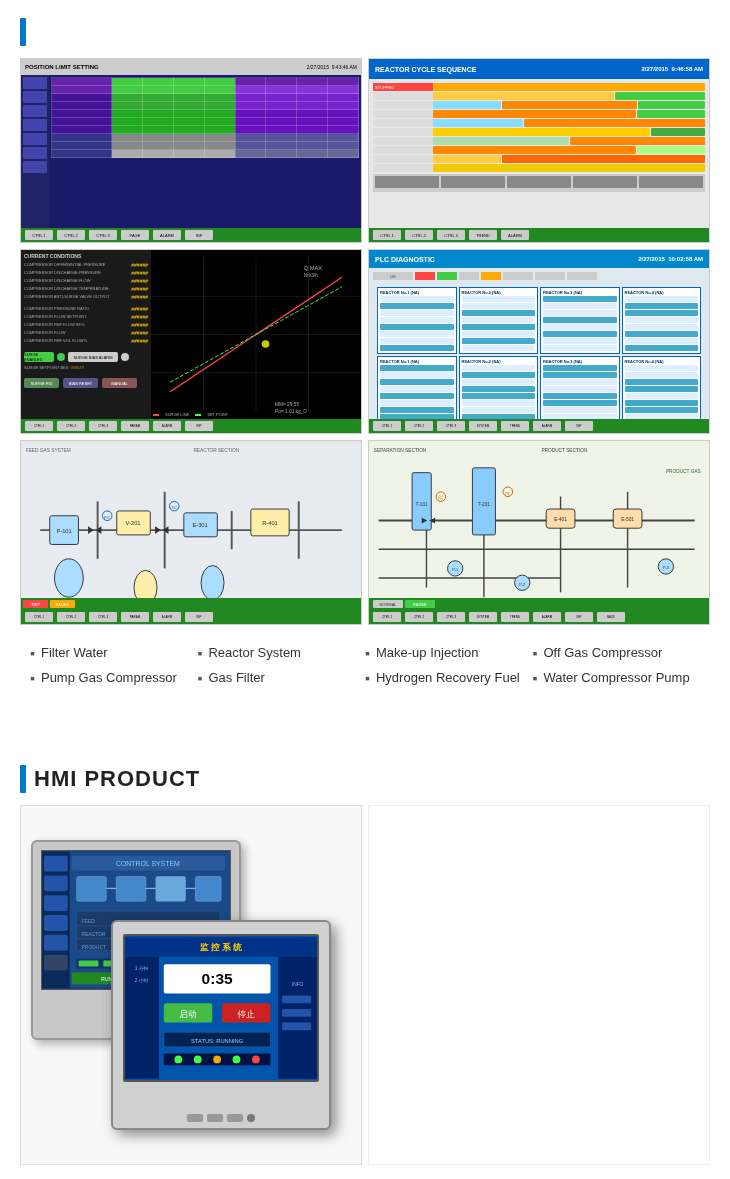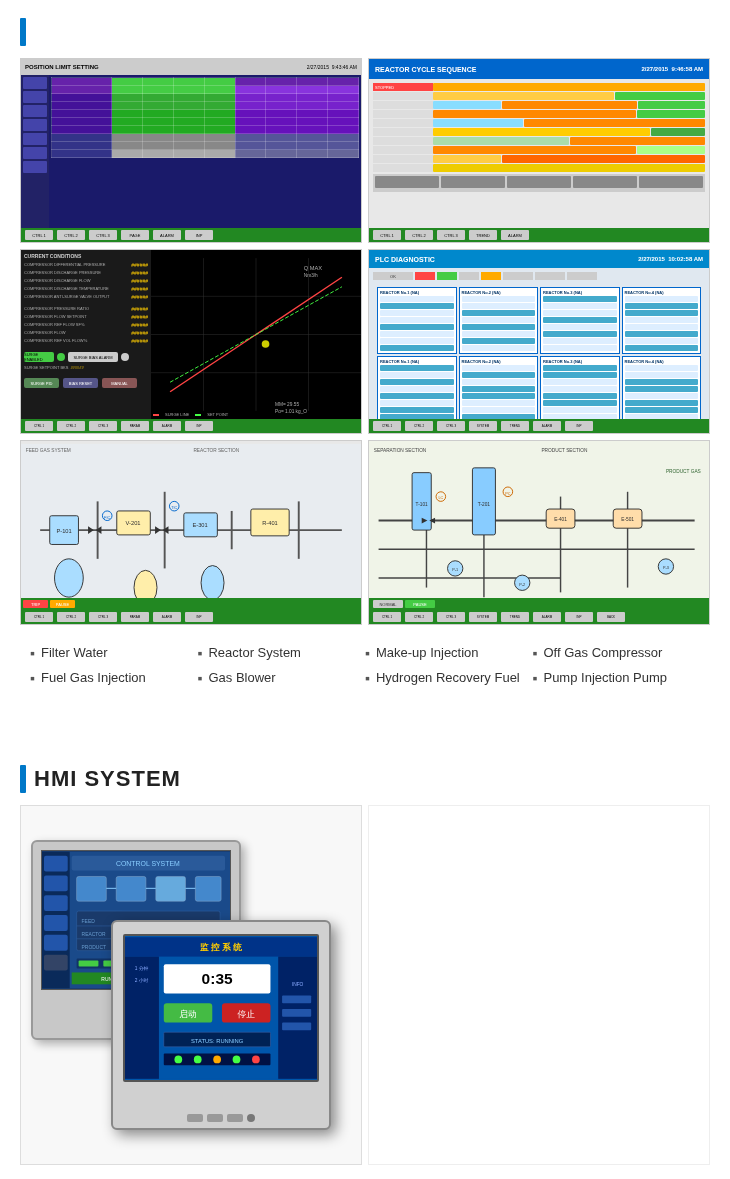--- a/index.html
+++ b/index.html
@@ -832,60 +832,60 @@
 
 <div class="feature-list">
   <div class="feature-columns">
     <div class="feature-col">
       <div class="feature-item">
         <span class="feature-bullet">▪</span>
         <span>Filter Water</span>
       </div>
       <div class="feature-item">
         <span class="feature-bullet">▪</span>
-        <span>Fuel Gas Injection</span>
+        <span>Pump Gas Compressor</span>
       </div>
     </div>
     <div class="feature-col">
       <div class="feature-item">
         <span class="feature-bullet">▪</span>
         <span>Reactor System</span>
       </div>
       <div class="feature-item">
         <span class="feature-bullet">▪</span>
-        <span>Gas Blower</span>
+        <span>Gas Filter</span>
       </div>
     </div>
     <div class="feature-col">
       <div class="feature-item">
         <span class="feature-bullet">▪</span>
         <span>Make-up Injection</span>
       </div>
       <div class="feature-item">
         <span class="feature-bullet">▪</span>
         <span>Hydrogen Recovery Fuel</span>
       </div>
     </div>
     <div class="feature-col">
       <div class="feature-item">
         <span class="feature-bullet">▪</span>
         <span>Off Gas Compressor</span>
       </div>
       <div class="feature-item">
         <span class="feature-bullet">▪</span>
-        <span>Pump Injection Pump</span>
+        <span>Water Compressor Pump</span>
       </div>
     </div>
   </div>
 </div>
 
 <div class="separator"></div>
 <div class="section-header">
   <span class="section-header-icon"></span>
-  <h2>HMI SYSTEM</h2>
+  <h2>HMI PRODUCT</h2>
 </div>
 
 <div class="product-grid">
 
   <div class="product-image-box">
 
     <div style="position:relative;width:320px;height:330px;">
 
       <div style="position:absolute;left:0;top:20px;width:210px;height:200px;background:#c8c8c8;border:2px solid #999;border-radius:6px;box-shadow:4px 4px 10px rgba(0,0,0,0.3);">
 

